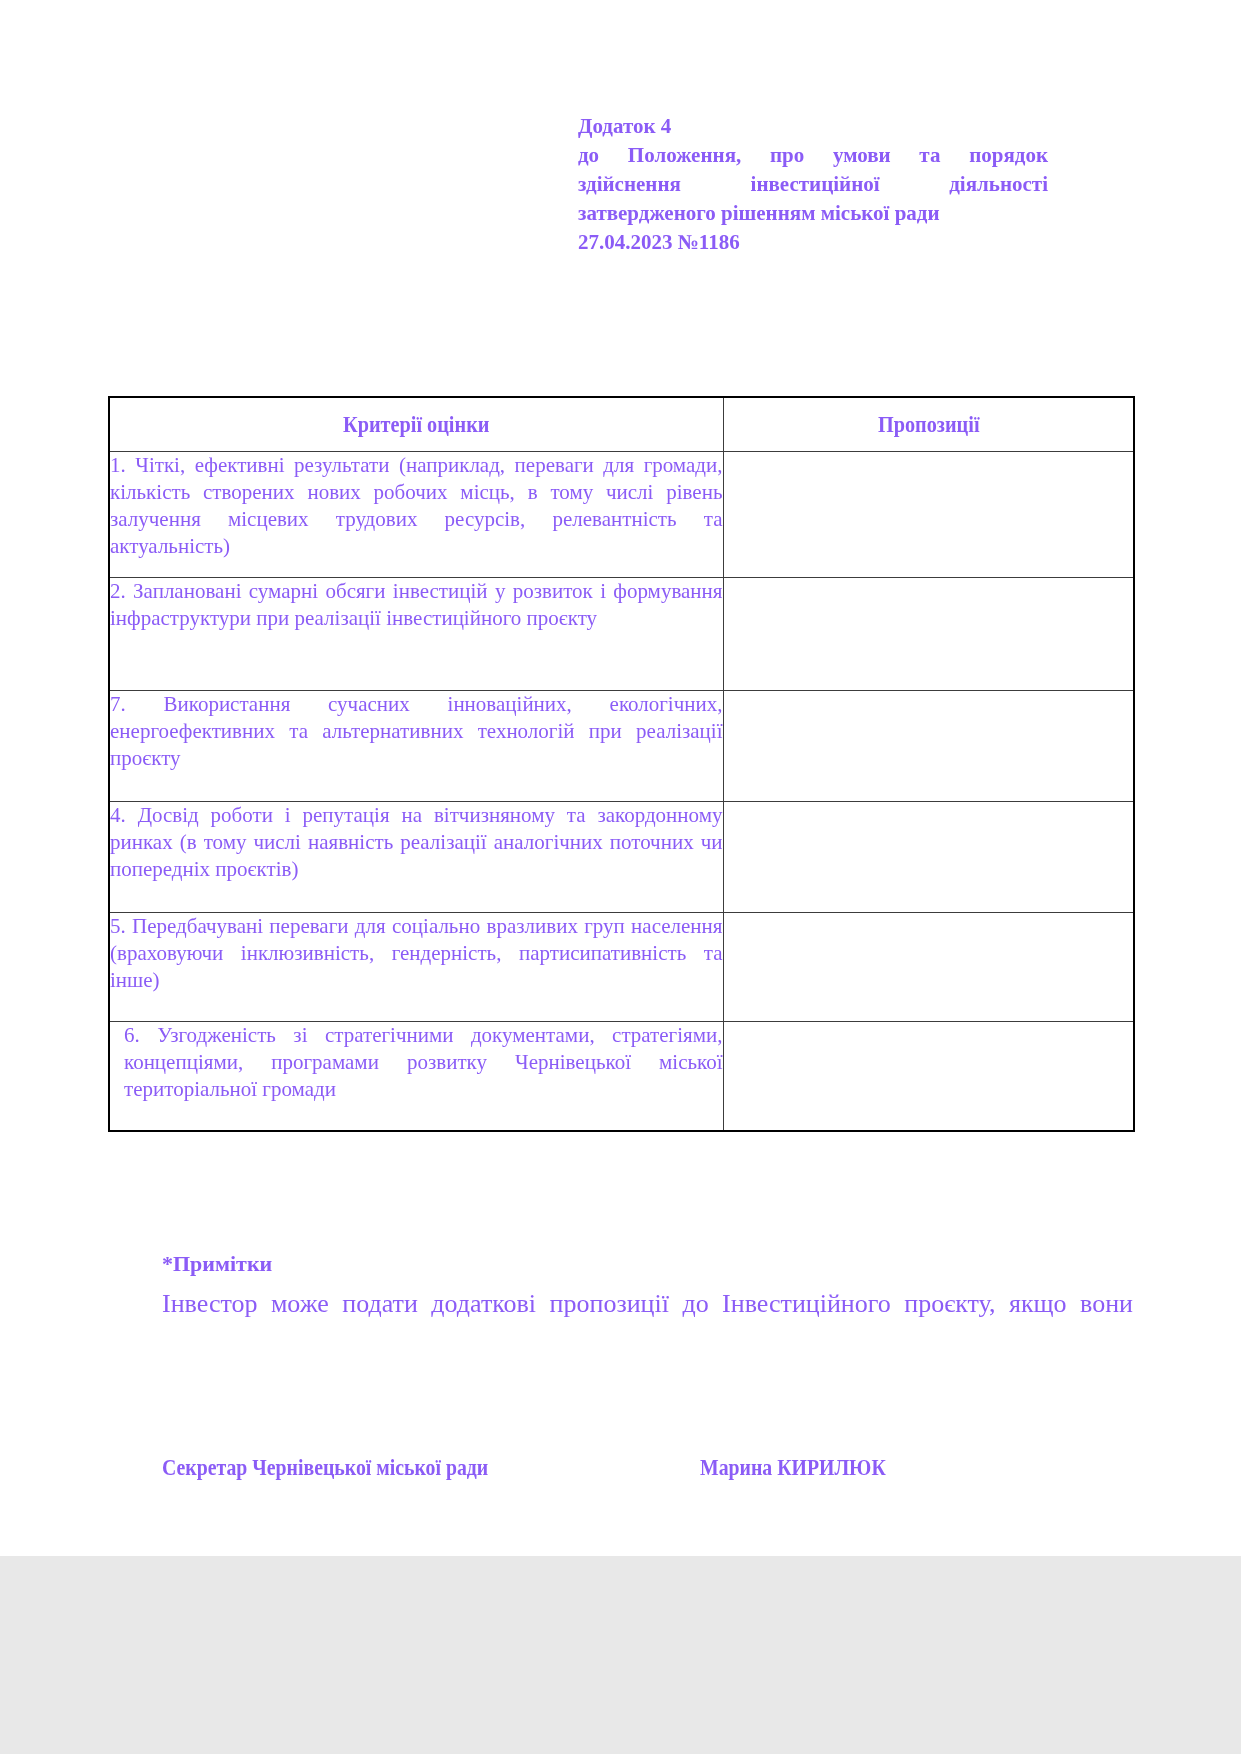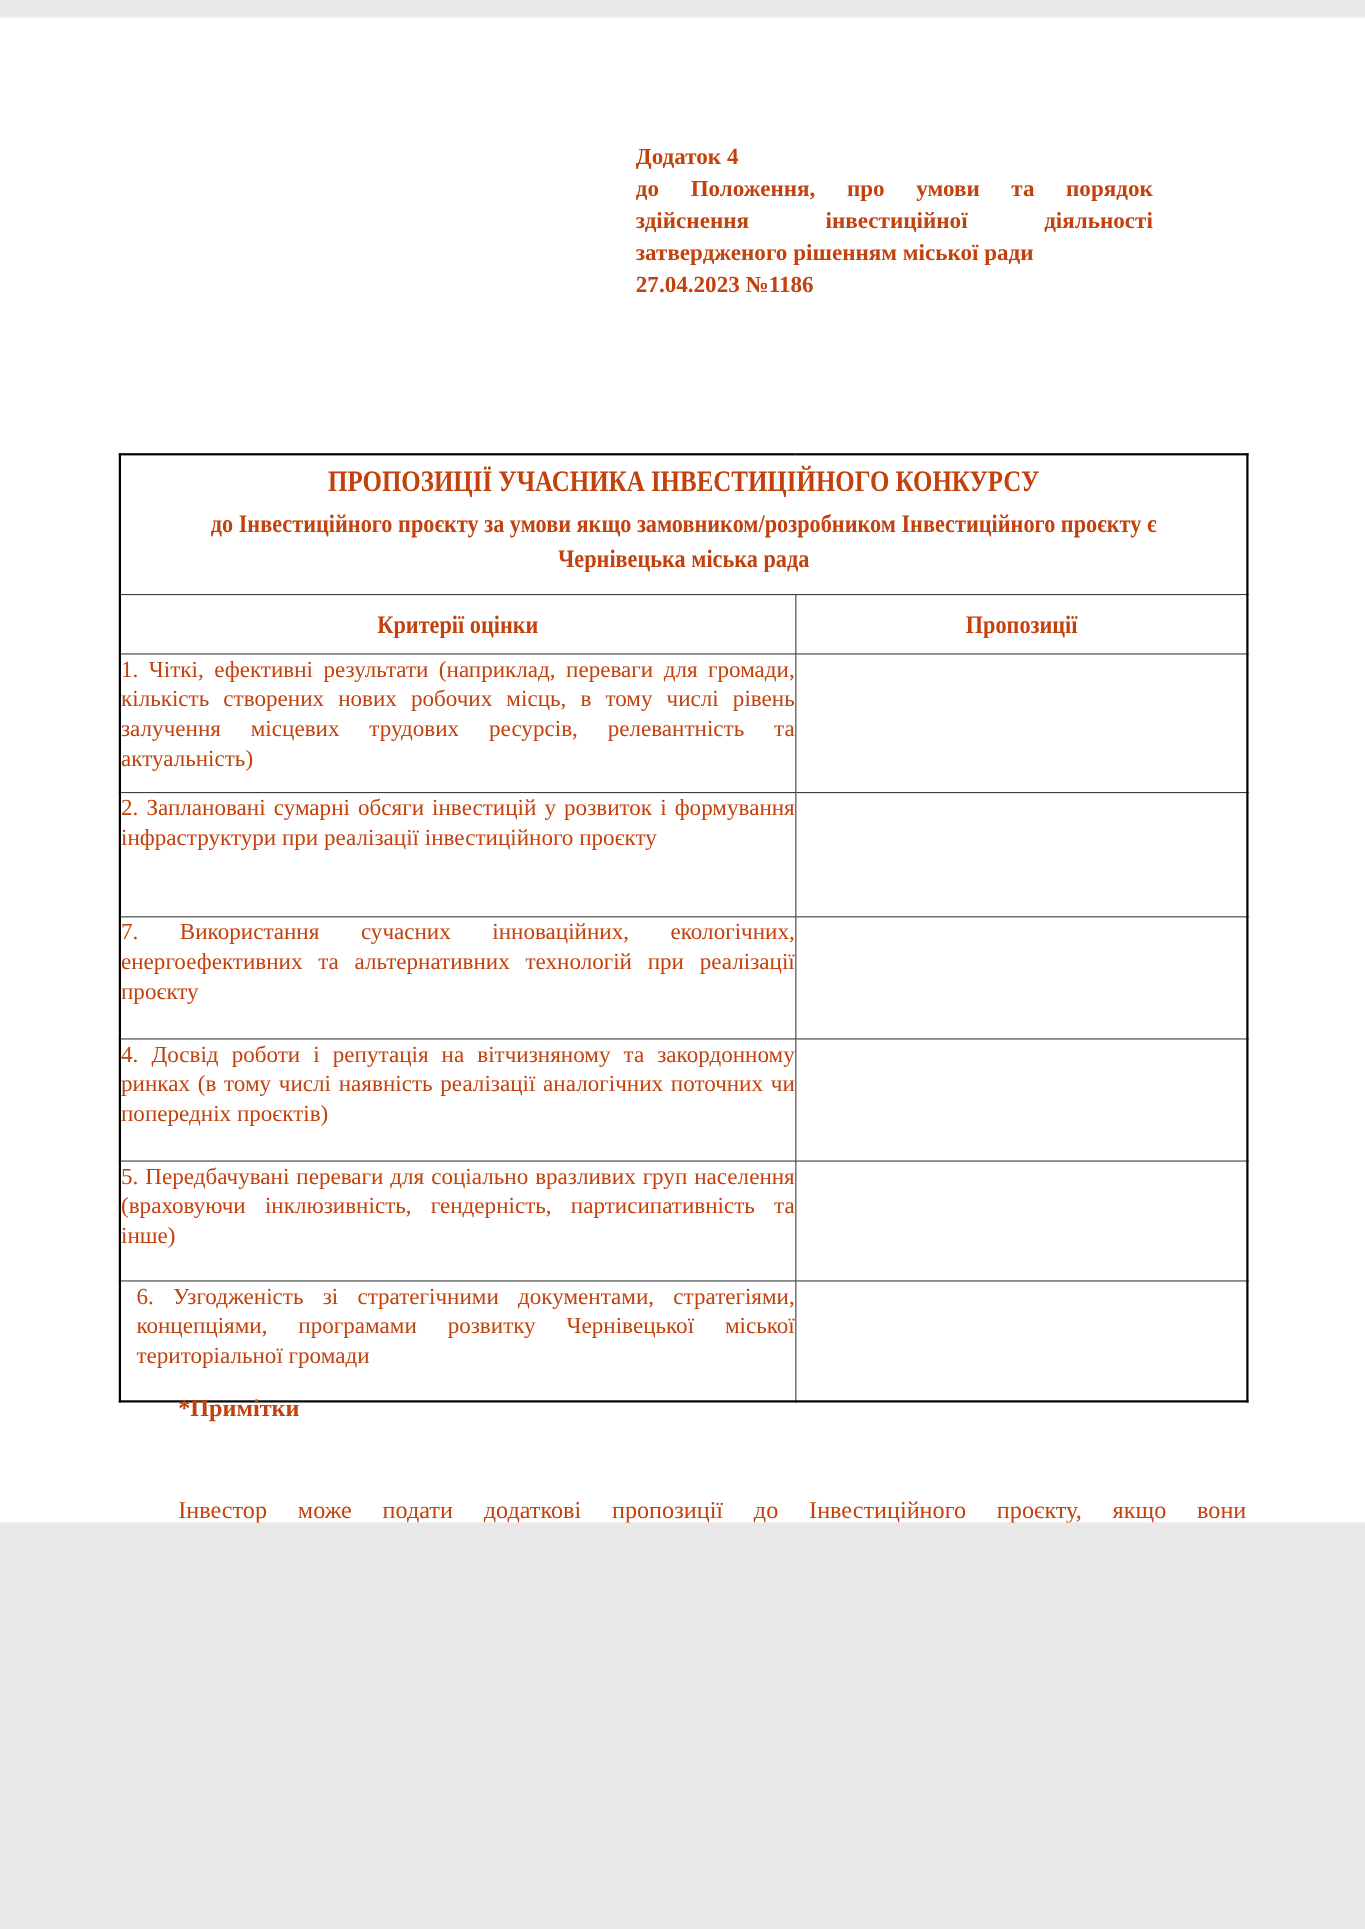--- a/index.html
+++ b/index.html
@@ -1,22 +1,22 @@
 <!DOCTYPE html>
 <html><head>
 <meta charset="utf-8">
 <style>
   html,body{margin:0;padding:0;background:#e8e8e8;}
   .page{
     position:relative;
-    width:1241px;height:1368px;
-    margin:16px auto;
+    width:1241px;height:1556px;
+    margin:0 auto;
     background:#ffffff;
     font-family:"Liberation Serif","DejaVu Serif",serif;
-    color:#c2410c;
+    color:#8b5cf6;
     overflow:hidden;
   }
 
   
   .appendix{
     position:absolute;left:578px;top:112px;width:470px;
     font-size:21px;font-weight:bold;line-height:29px;
   }
   .apx-line{text-align:left;}
   .apx-line.just{text-align:justify;text-align-last:justify;}
@@ -72,22 +72,22 @@
   tr.r4 td{height:110px;}
   tr.r5 td{height:108px;}
   tr.r6 td{height:108px;font-family:Liberation Serif, serif;}
 
   
   .notes-heading{
     position:absolute;left:162px;top:1250px;
     font-size:22px;font-weight:bold;line-height:28px;
   }
   .notes-par{
-    position:absolute;left:162px;top:1341px;width:971px;
-    font-size:22px;line-height:31px;
+    position:absolute;left:162px;top:1288px;width:971px;
+    font-size:26px;line-height:31px;
   }
   .np-line1{text-align:justify;text-align-last:justify;}
   .np-line2{text-align:left;}
 
   
   .signature{position:absolute;left:0;top:1452px;width:1241px;height:36px;}
   .sig-role,.sig-name{
     position:absolute;top:0;
     display:inline-block;
     font-size:23px;font-weight:bold;line-height:32px;
@@ -110,27 +110,20 @@
     <div class="apx-line">27.04.2023 №1186</div>
   </div>
 
   <table class="main-table">
     <colgroup>
         <col class="c1">
         <col class="c2">
       </colgroup>
 
     <tbody>
-        <tr>
-      <td colspan="2" class="title-cell">
-        <div class="tbl-title">ПРОПОЗИЦІЇ УЧАСНИКА ІНВЕСТИЦІЙНОГО КОНКУРСУ</div>
-        <div class="tbl-subtitle">до Інвестиційного проєкту за умови якщо замовником/розробником Інвестиційного проєкту є
-Чернівецька міська рада</div>
-      </td>
-    </tr>
 
     <tr class="head-row">
       <th>
         <span class="col-head">Критерії оцінки</span>
       </th>
       <th>
         <span class="col-head">Пропозиції</span>
       </th>
     </tr>
 

